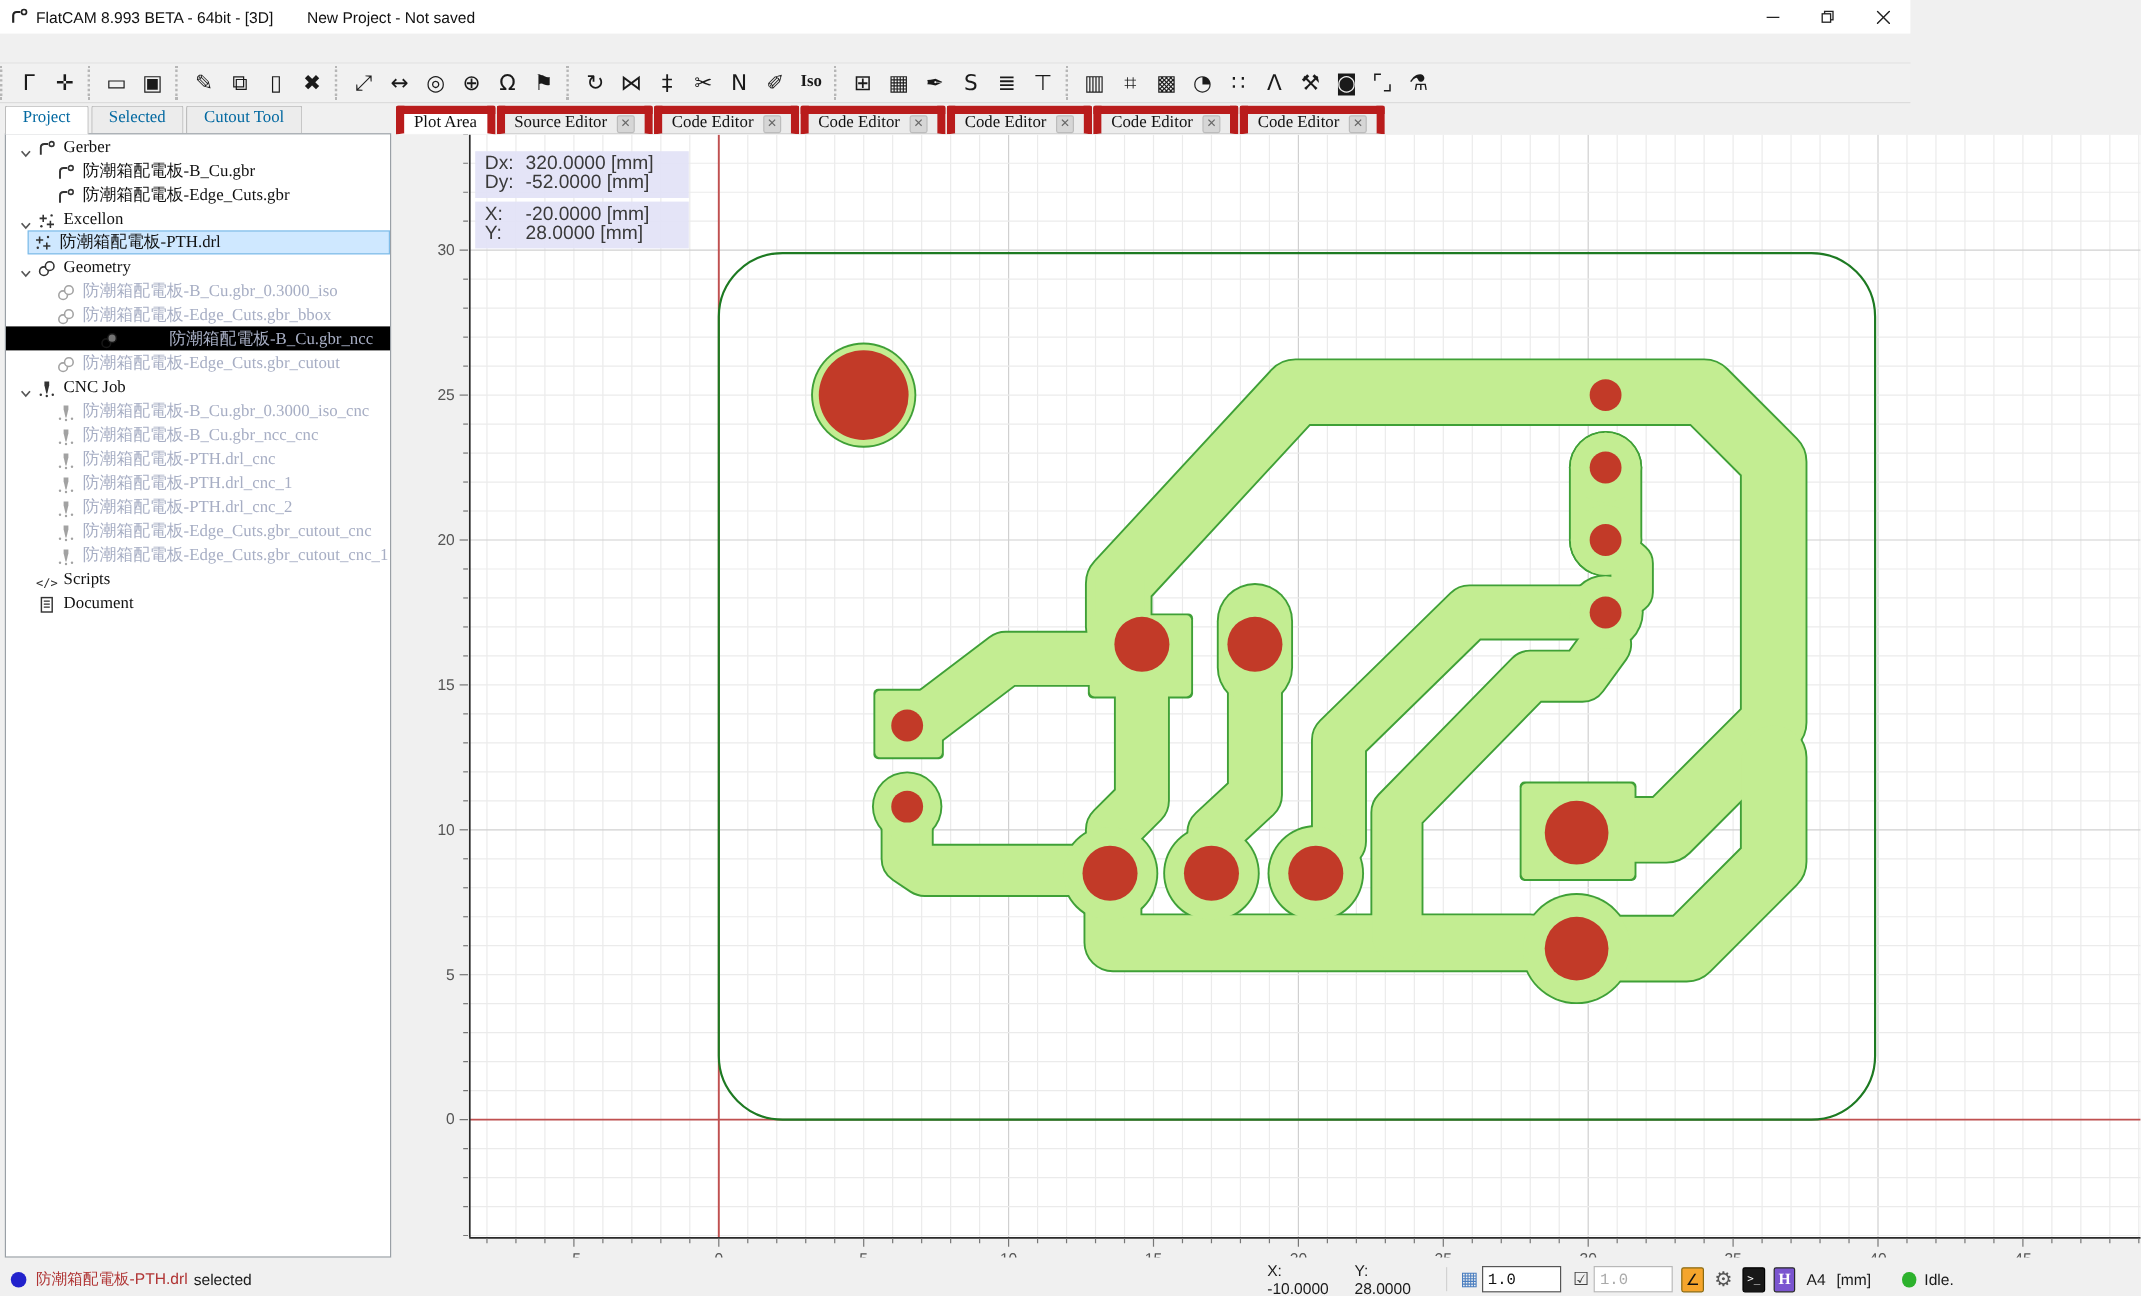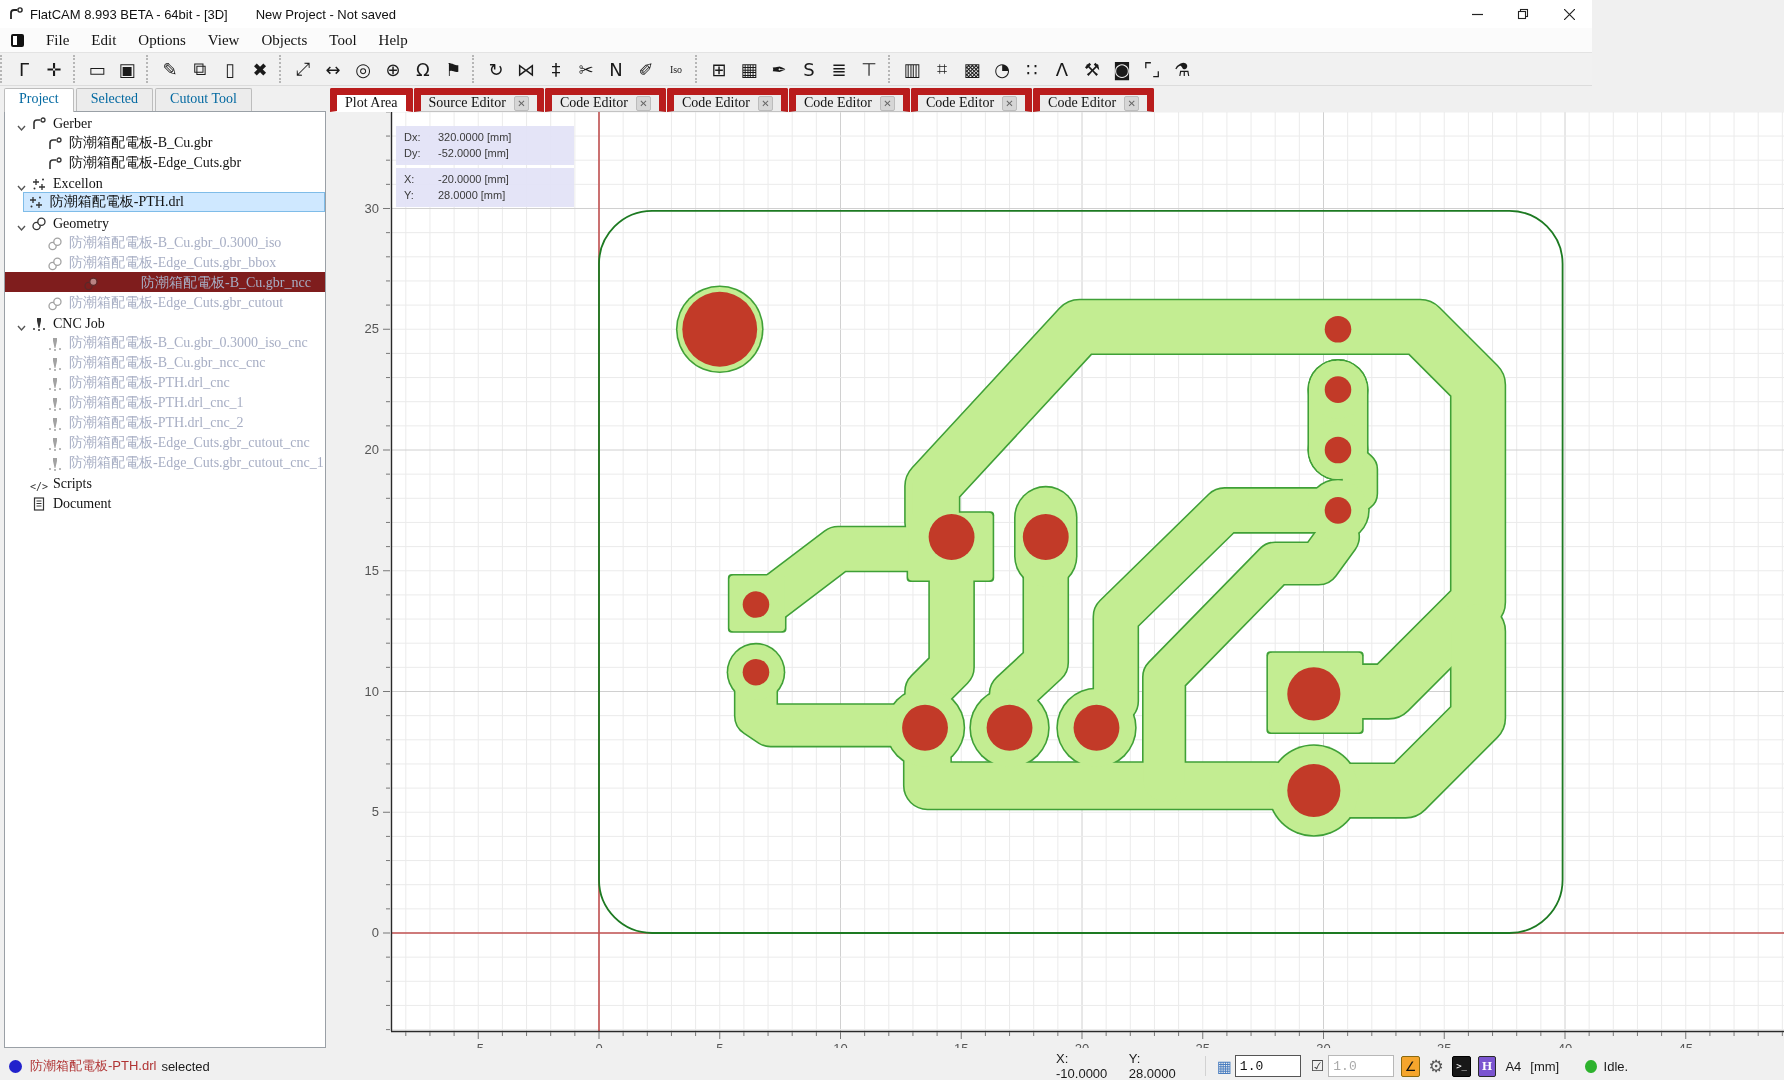--- a/index.html
+++ b/index.html
@@ -22,57 +22,57 @@
     display:flex; align-items:center; font-family:"Liberation Serif", serif; font-size:15px; color:#111; }
   #menubar .ptoggle { margin:0 10px 0 10px; display:flex; }
   .menu-item { padding:2px 11px; }
 
   
   #toolbar { position:absolute; left:0; top:52px; width:100%; height:34px; background:#f1f1f1;
     border-top:1px solid #e3e3e3; border-bottom:1px solid #dcdcdc; display:flex; align-items:center; }
   .tb-group { display:flex; align-items:center; border-left:2px dotted #b6b6b6; padding:0 4px 0 7px; height:28px; }
   .tb-btn { width:30px; height:28px; display:flex; align-items:center; justify-content:center;
     font-size:18px; color:#1a1a1a; font-family:"DejaVu Sans", sans-serif; }
-  .tb-btn.small-text { font-size:10px; font-weight:normal; font-family:"Liberation Serif", serif; }
+  .tb-btn.small-text { font-size:14px; font-weight:bold; font-family:"Liberation Serif", serif; }
 
   
   #leftpanel { position:absolute; left:4px; top:88px; width:322px; height:960px; }
   .tabs-row { display:flex; height:23px; font-family:"Liberation Serif", serif; font-size:14px; color:#0369a1; }
   .tab { padding:2px 14px 0 14px; border:1px solid #bdbdbd; border-bottom:none; background:#ececec;
     margin-right:2px; border-radius:2px 2px 0 0; height:23px; }
   .tab.active { background:#ffffff; position:relative; z-index:3; height:24px; }
   #treebox { position:absolute; left:0; top:23px; width:322px; height:937px; background:#ffffff;
     border:1px solid #9aa0a6; overflow:hidden; }
   .tree-row { height:20px; display:flex; align-items:flex-end; font-family:"Liberation Serif", serif;
     font-size:14px; color:#111; white-space:nowrap; }
   .tree-row .chev { width:16px; margin-left:8px; display:flex; justify-content:center; }
   .tree-row .nochev { width:16px; margin-left:8px; }
   .tree-row .indent { width:40px; }
   .tree-row .ticon { width:20px; display:flex; justify-content:center; margin-right:4px; flex:none; }
   .tree-row.dim { color:#a7aec4; }
   .tree-row.dim .ticon { opacity:0.45; }
-  .tree-row.hl { background:#7f1d1d;gap:36px; }
+  .tree-row.hl { background:#000000;gap:36px; }
   .selwrap { display:inline-flex; align-items:center; background:#cfe8ff; border:1px solid #7fbce8;
     padding:0 140px 0 2px; height:20px; }
 
   
   #plotpanel { position:absolute; left:330px; top:88px; width:1454px; height:960px; }
   #plot-tabs { display:flex; height:24px; font-family:"Liberation Serif", serif; font-size:14px; color:#111; }
   .ptab { display:flex; align-items:center; padding:0 8px; border:7px solid #b91c1c; border-bottom:1px solid #c3c3c3;
     background:#ececec; margin-right:1px; border-radius:2px 2px 0 0; height:24px; }
   .ptab.active { background:#ffffff; border-bottom:1px solid #ffffff; z-index:2; }
   .ptab .closer { width:15px; height:15px; margin-left:8px; background:#d6d6d6; border:1px solid #bcbcbc;
     border-radius:2px; font-size:10px; line-height:13px; text-align:center; color:#666;
     font-family:"Liberation Sans", sans-serif; }
   #canvas-wrap { position:absolute; left:0; top:24px; width:1454px; height:936px; background:#f0f0f0; }
   #plot-svg { position:absolute; left:0; top:0; }
 
   
   #infobox { position:absolute; left:66px; top:14px; width:178px; }
-  .ib { background:rgba(226,226,246,0.92); padding:3px 6px 4px 8px; font-size:11px; color:#3a3a3a;
+  .ib { background:rgba(226,226,246,0.92); padding:3px 6px 4px 8px; font-size:16px; color:#3a3a3a;
     line-height:16px; margin-bottom:3px; }
   .ib .row { display:flex; }
   .ib .lab { width:34px; }
 
   
   #statusbar { position:absolute; left:0; top:1052px; width:100%; height:28px; background:#f0f0f0;
     display:flex; align-items:center; font-size:13px; color:#1a1a1a; }
   #stat-dot { width:13px; height:13px; border-radius:50%; background:#2222cc; margin:0 8px 0 9px; }
   #stat-obj { color:#b03434; margin-right:5px; }
   #stat-right { position:absolute; left:1056px; display:flex; align-items:center; height:28px; }
@@ -122,29 +122,20 @@
           </svg>
         </span>
       <span class="winbtn">
           <svg width="11" height="11" viewBox="0 0 11 11">
             <path d="M0 0 L11 11 M11 0 L0 11" stroke="#222" stroke-width="1.2"></path>
           </svg>
         </span>
     </div>
   </div>
 
-  <div id="menubar">
-    <span class="ptoggle">
-      <svg width="15" height="15" viewBox="0 0 15 15">
-          <rect x="1" y="1" width="13" height="13" rx="2" fill="#111"></rect>
-          <rect x="3" y="3" width="4" height="9" fill="#fff"></rect>
-        </svg>
-    </span>
-    <span id="menu-items"><span class="menu-item">File</span><span class="menu-item">Edit</span><span class="menu-item">Options</span><span class="menu-item">View</span><span class="menu-item">Objects</span><span class="menu-item">Tool</span><span class="menu-item">Help</span></span>
-  </div>
 
   <div id="toolbar">
       <div class="tb-group">
         <span class="tb-btn" title="">Γ</span>
         <span class="tb-btn" title="">✛</span>
       </div>
       <div class="tb-group">
         <span class="tb-btn" title="">▭</span>
         <span class="tb-btn" title="">▣</span>
       </div>

